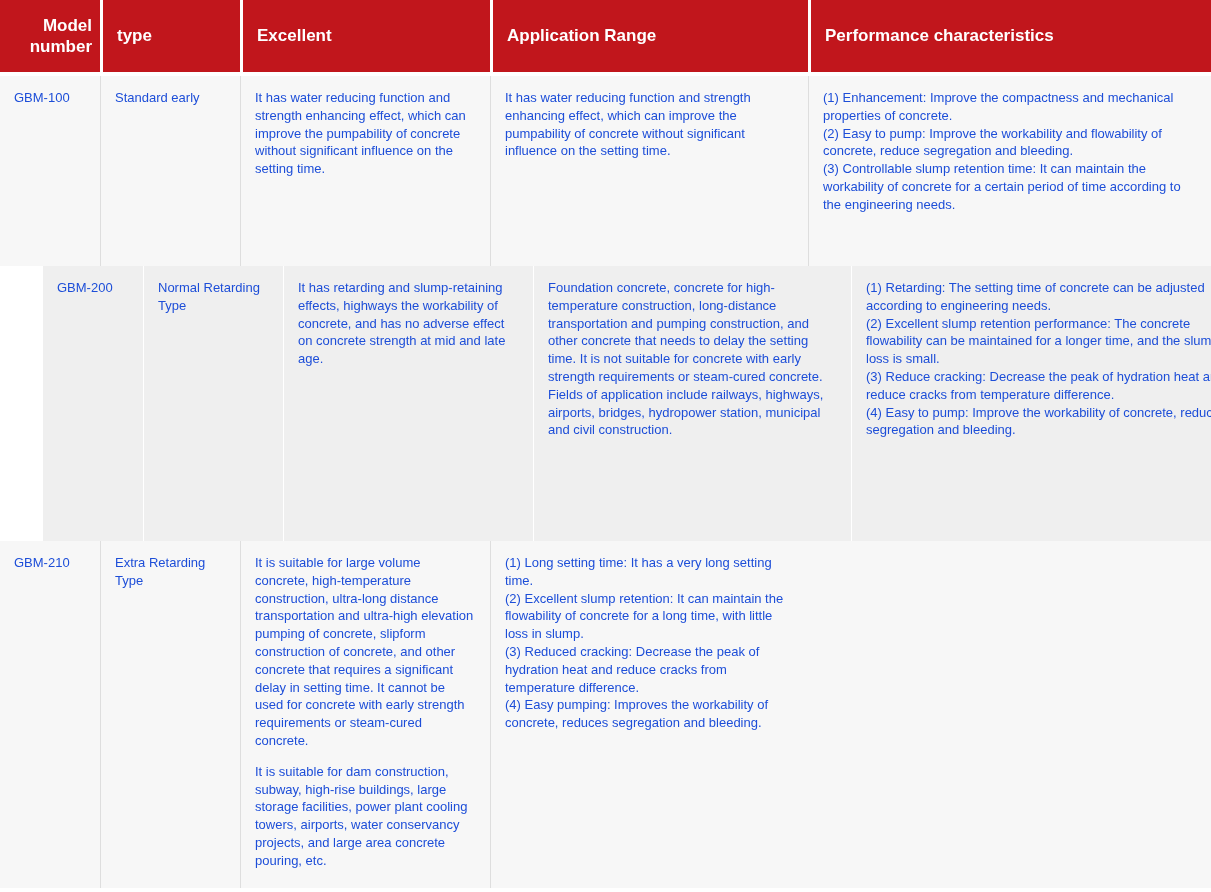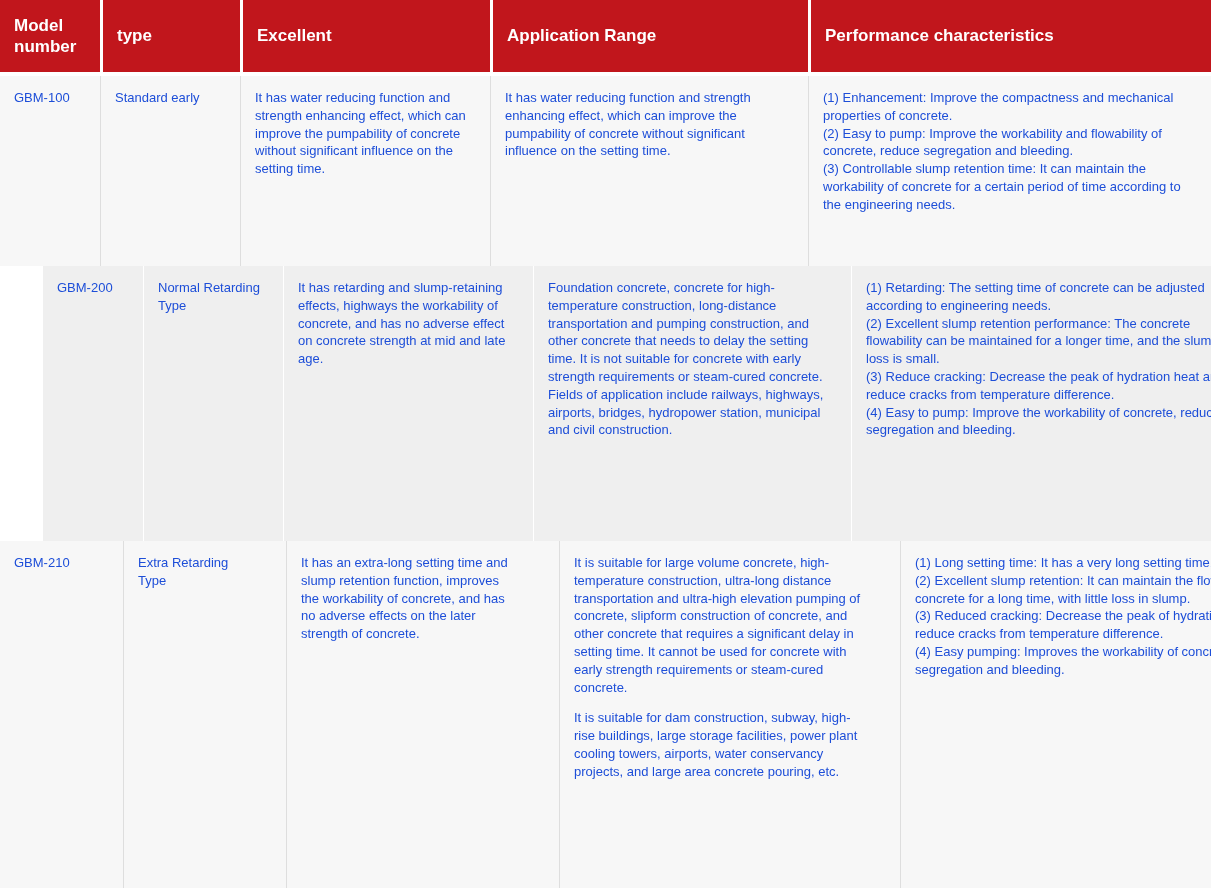--- a/index.html
+++ b/index.html
@@ -28,35 +28,35 @@
   .hcell {
     display: flex;
     align-items: center;
     box-sizing: border-box;
     padding: 0 8px 0 14px;
     font-size: 17px;
     font-weight: bold;
     line-height: 1.25;
     border-left: 3px solid #ffffff;
   }
-  .hcell:first-child { border-left: none; }
+  .hcell:first-child { border-left: none; text-align: right; }
   
   .tbody-row .cell {
     box-sizing: border-box;
     padding: 13px 16px 12px 14px;
     font-size: 13px;
     line-height: 1.37;
     color: #1d4ed8;
     border-left: 1px solid #dedede;
   }
   .tbody-row .cell:first-child { border-left: none; }
   .r0 { background: #f7f7f7; min-height: 190px; }
   .r1 { background: #efefef; min-height: 275px; margin-left: 43px; }
   .r1 .cell { border-left-color: #ffffff; }
-  .r2 { background: #f7f7f7; min-height: 347px; gap: 23px; }
+  .r2 { background: #f7f7f7; min-height: 347px; }
   .cell p { margin: 0 0 13px 0; }
   .cell p:last-child { margin-bottom: 0; }
   .perf { white-space: pre-line; }
   .cell-application { padding-right: 18px; }
 </style>
 </head>
 <body>
 
 <div class="table">
 
@@ -119,23 +119,20 @@
     </div>
   </div>
 
   <div class="trow tbody-row r2">
     <div class="cell">
       <p>GBM-210</p>
     </div>
     <div class="cell">
       <p>Extra Retarding Type</p>
     </div>
-    <div class="cell">
-      <p>It has an extra-long setting time and slump retention function, improves the workability of concrete, and has no adverse effects on the later strength of concrete.</p>
-    </div>
     <div class="cell cell-application">
       <p>It is suitable for large volume concrete, high-temperature construction, ultra-long distance transportation and ultra-high elevation pumping of concrete, slipform construction of concrete, and other concrete that requires a significant delay in setting time. It cannot be used for concrete with early strength requirements or steam-cured concrete.</p>
       <p>It is suitable for dam construction, subway, high-rise buildings, large storage facilities, power plant cooling towers, airports, water conservancy projects, and large area concrete pouring, etc.</p>
     </div>
     <div class="cell">
       <p class="perf">(1) Long setting time: It has a very long setting time.
 (2) Excellent slump retention: It can maintain the flowability of concrete for a long time, with little loss in slump.
 (3) Reduced cracking: Decrease the peak of hydration heat and reduce cracks from temperature difference.
 (4) Easy pumping: Improves the workability of concrete, reduces segregation and bleeding.</p>
     </div>

